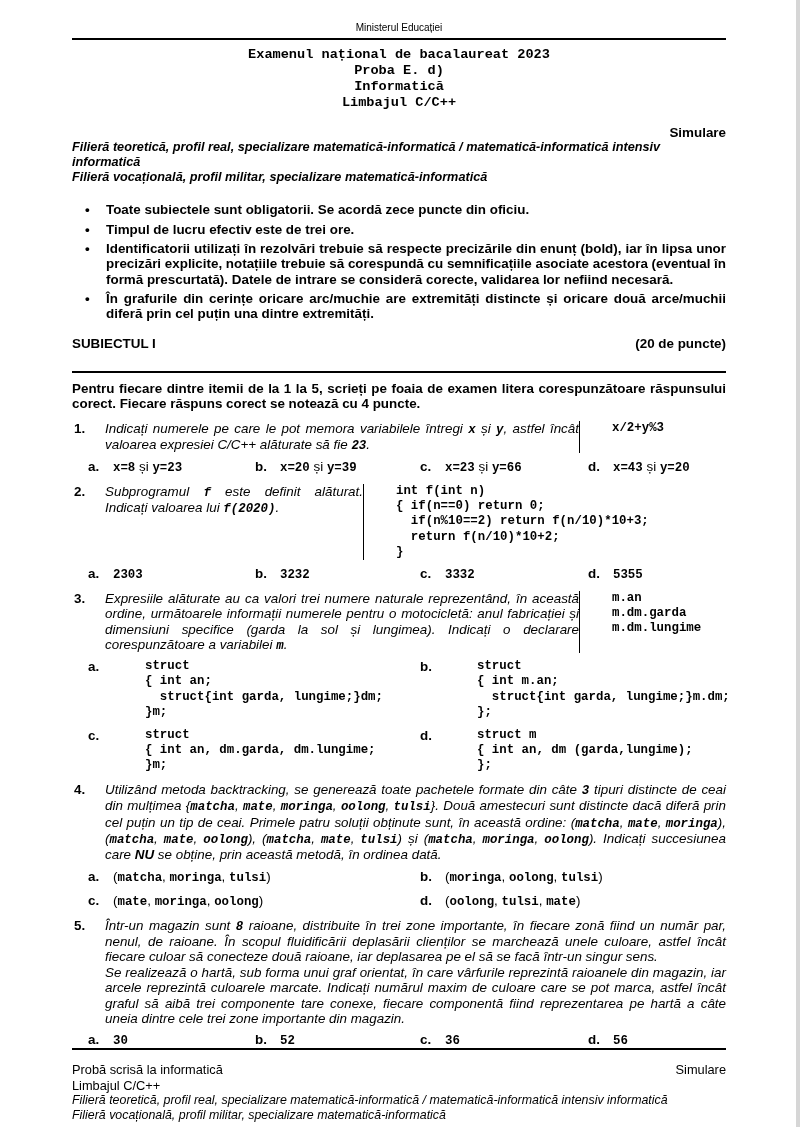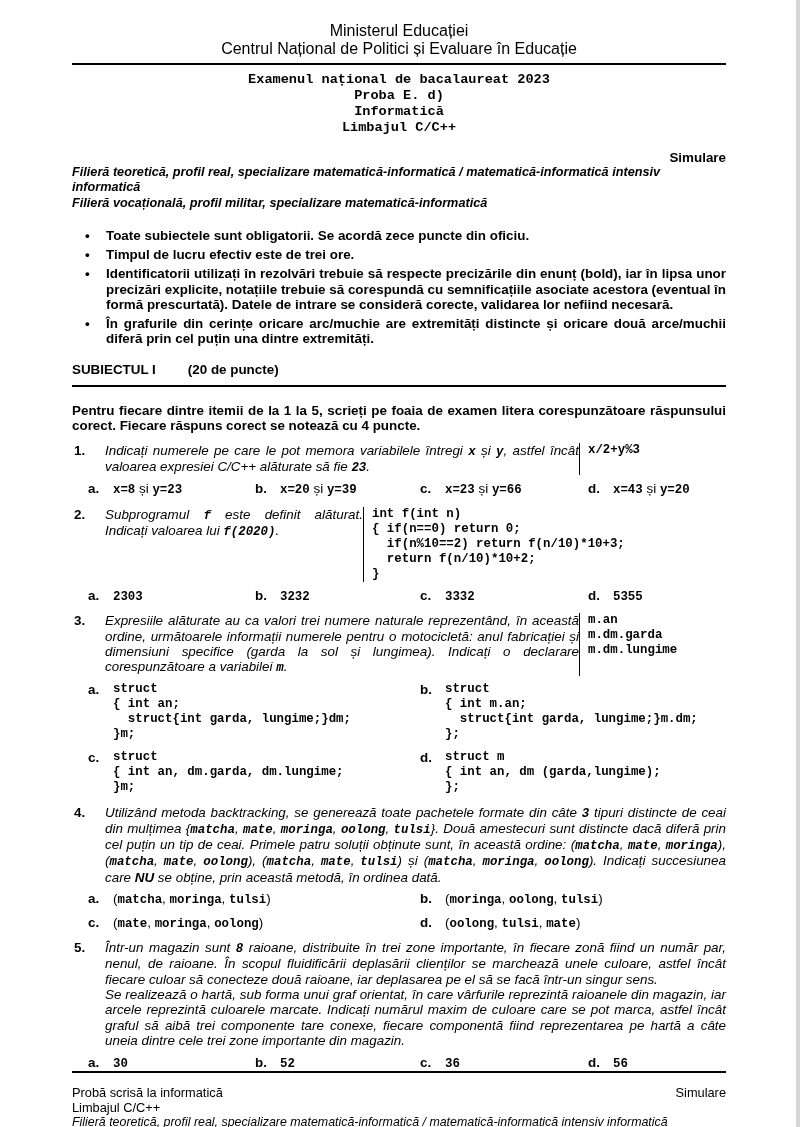--- a/index.html
+++ b/index.html
@@ -5,61 +5,60 @@
   * { margin:0; padding:0; box-sizing:border-box; }
   html,body { background:#ffffff; }
   .page {
     width:800px; height:1127px; background:#fff; color:#000;
     font-family:"Liberation Sans", sans-serif; font-size:13.4px; line-height:1.13;
     padding:22px 70px 10px 72px; overflow:hidden;
     display:flex; flex-direction:column; position:relative;
     border-right:4px solid #d6d6d6;
   }
   .center { text-align:center; }
-  .hdr-small { font-size:16px; line-height:1.15; }
+  .hdr-small { font-size:10px; line-height:1.15; }
   .hdr-rule { border:none; border-top:2px solid #000; margin:4px 0 7px 0; }
   .hdr-title { font-weight:bold; font-size:13.6px; line-height:1.18;font-family:Liberation Mono, monospace; }
   .simulare { text-align:right; font-weight:bold; margin-top:14px; }
   .filiera { font-weight:bold; font-style:italic; font-size:12.7px; line-height:1.2; }
   .notes { margin-top:17px; }
   .note { display:flex; font-weight:bold; margin-bottom:4px; }
   .note .bullet { width:21px; margin-left:13px; flex:none; }
   .note .ntext { flex:1; text-align:justify; line-height:1.14; }
-  .subj-line { display:flex; justify-content:flex-start; font-weight:bold;
-               border-bottom:2px solid #000; margin-top:11px; padding-bottom:8px;gap:32px; }
-  .intro { font-weight:bold; text-align:justify; line-height:1.16; padding-top:16px; }
+  .subj-line { display:flex; justify-content:space-between; font-weight:bold;
+               border-bottom:2px solid #000; margin-top:11px; padding-bottom:19px;gap:32px; }
+  .intro { font-weight:bold; text-align:justify; line-height:1.16; padding-top:8px; }
   .item { display:flex; margin-top:9px; }
   .item-num { width:33px; font-weight:bold; flex:none; padding-left:2px; }
   .item-body { flex:1; min-width:0; }
   .flexrow { display:flex; align-items:stretch; }
   .grow { flex:1; min-width:0; }
   .itext { text-align:justify; line-height:1.15; white-space:pre-wrap;font-style:italic; }
   .mono, pre.code { font-family:"Liberation Mono", monospace; font-weight:bold; font-size:12.4px; }
   .bold { font-weight:bold; }
-  pre.code { line-height:1.22; }
+  pre.code { line-height:1.22;padding-left:32px; }
   .side { border-left:1px solid #000; padding-left:8px; flex:none; }
   .w147 { width:147px; }
   .t258 { flex:none; width:258px; }
   .opts4 { display:grid; grid-template-columns:167px 165px 168px 1fr; margin:6px 0 0 16px; }
   .opts2 { display:grid; grid-template-columns:332px 1fr; row-gap:8px; margin:6px 0 0 16px; }
   .opt { display:flex; align-items:flex-start; }
   .opt-letter { font-weight:bold; width:25px; flex:none; }
   .footer { margin-top:auto; border-top:2px solid #000; padding-top:12px;
             font-size:12.8px; line-height:1.2; }
   .footer-row { display:flex; justify-content:space-between; }
   .footer .filiera-f { font-style:italic; font-size:12.4px; }
   .footer .pagenum { text-align:center; margin-top:1px; }
 </style>
 </head>
 <body>
 
 <div class="page">
 
   <div class="center hdr-small">Ministerul Educației</div>
-  <div class="center hdr-small">Centrul Național de Politici și Evaluare în Educație</div>
   <hr class="hdr-rule">
   <div class="center hdr-title">Examenul național de bacalaureat 2023</div>
   <div class="center hdr-title">Proba E. d)</div>
   <div class="center hdr-title">Informatică</div>
   <div class="center hdr-title">Limbajul C/C++</div>
   <div class="simulare">Simulare</div>
   <div class="filiera">Filieră teoretică, profil real, specializare matematică-informatică / matematică-informatică intensiv informatică</div>
   <div class="filiera">Filieră vocațională, profil militar, specializare matematică-informatică</div>
 
   <div class="notes">

